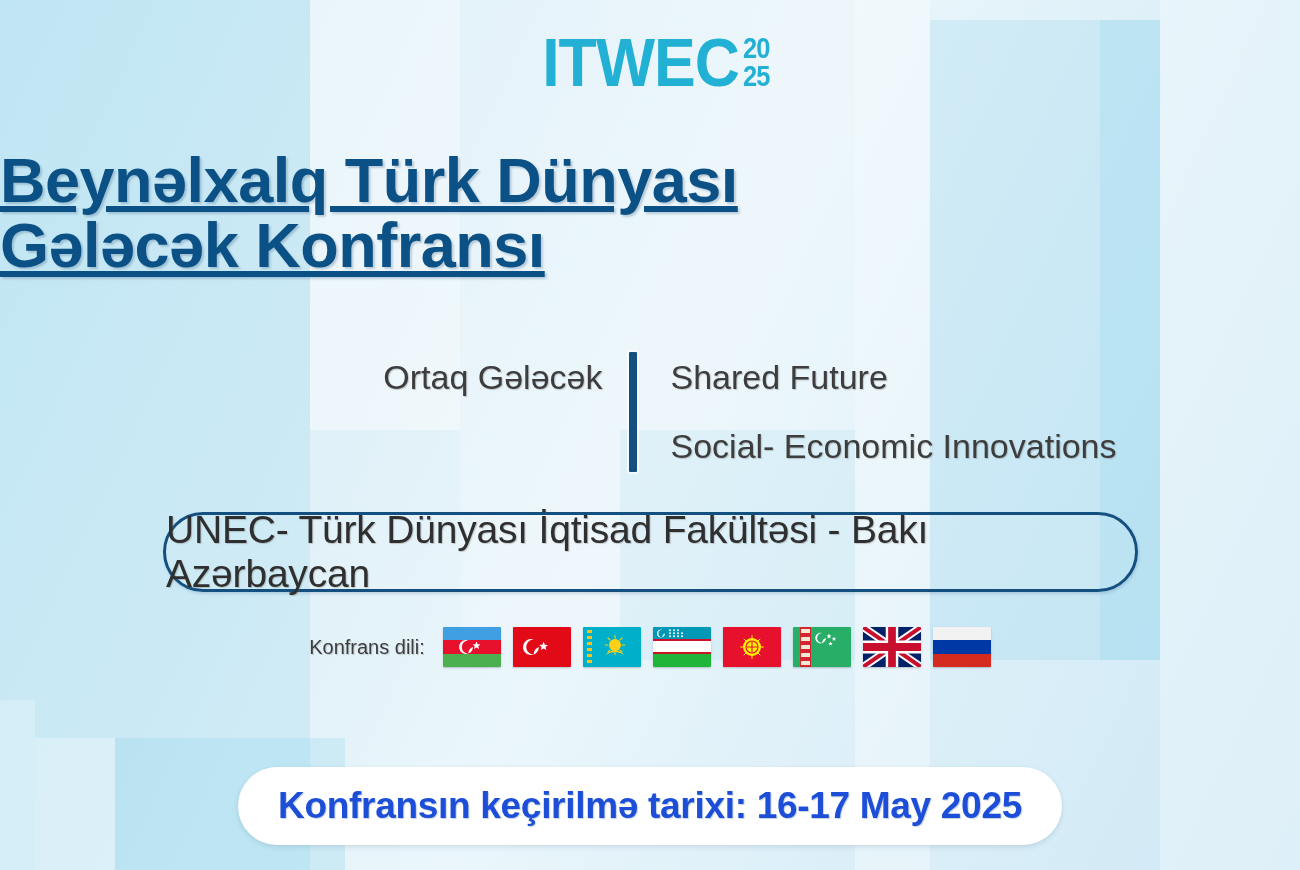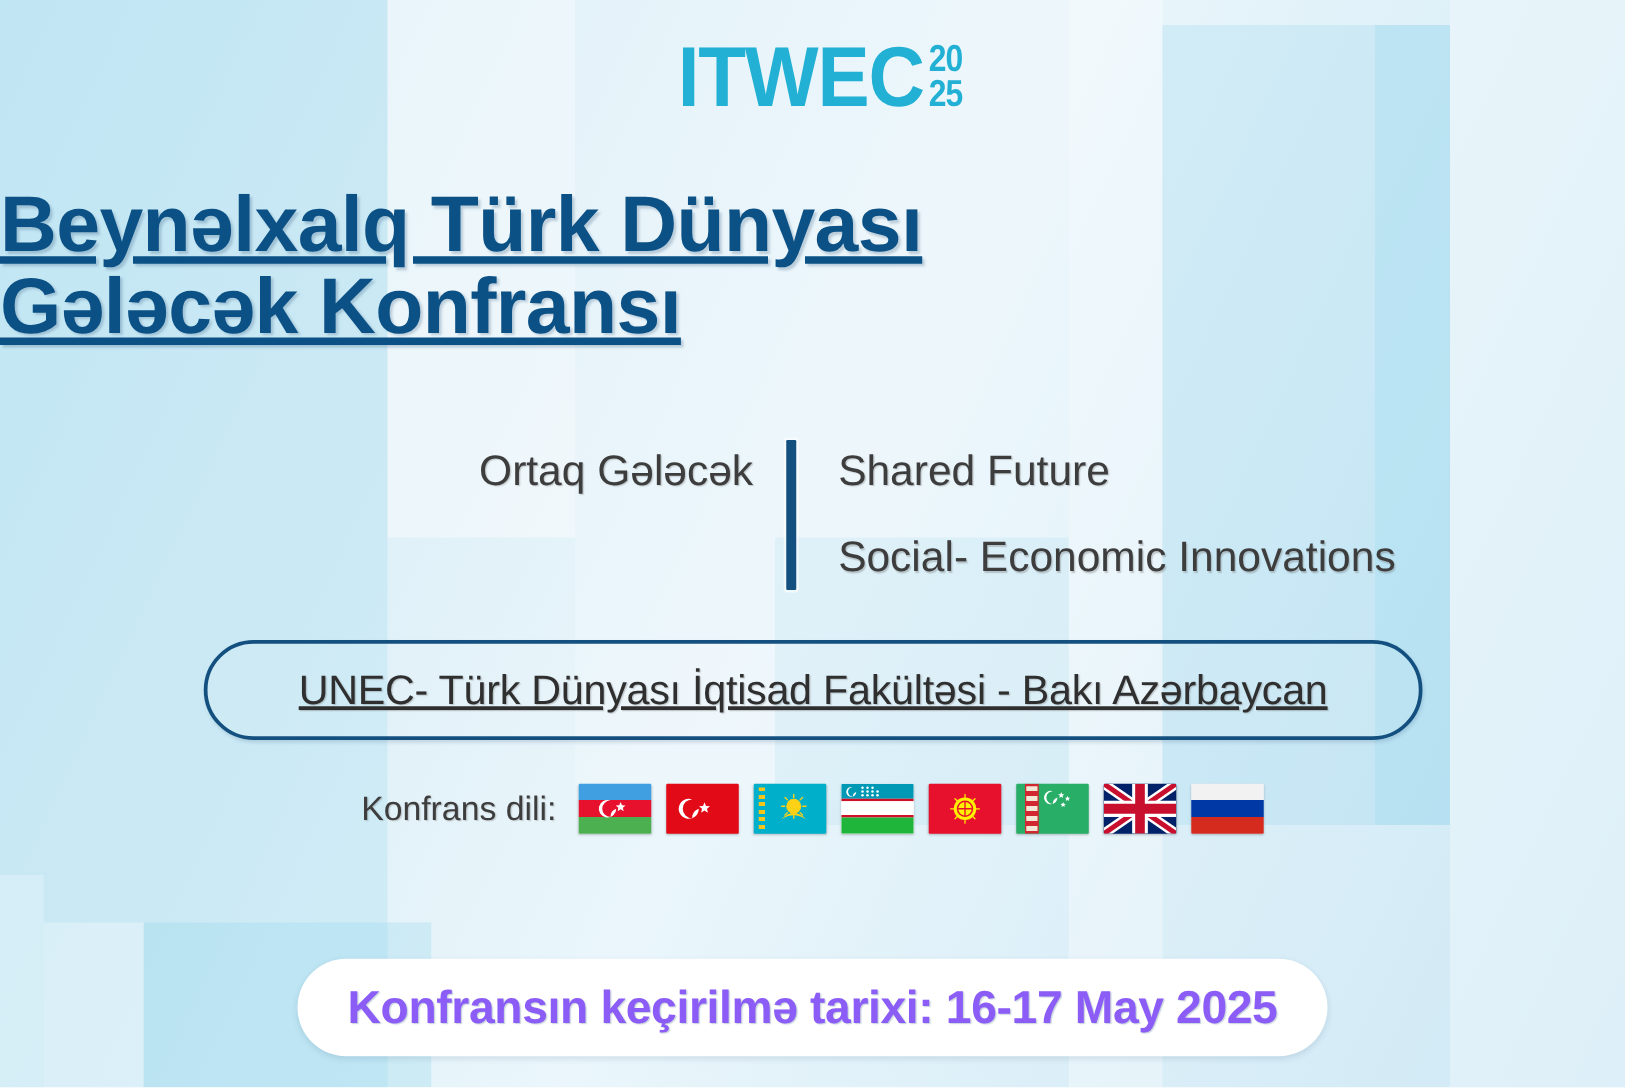--- a/index.html
+++ b/index.html
@@ -86,32 +86,31 @@
   
   #venue-pill {
     position:absolute; left:163px; top:512px;
     width:975px; height:80px;
     border:3px solid #14507f; border-radius:44px;
     display:flex; align-items:center; justify-content:center;
     background:rgba(255,255,255,.06);
     box-shadow:1px 2px 3px rgba(40,80,120,.18);
   }
   #venue-text {
-    font-size:33px; color:#2f2f2f; letter-spacing:-.2px;
+    font-size:39px; color:#2f2f2f; letter-spacing:-.2px;
     text-shadow:1px 1px 1px rgba(90,90,90,.3);
-    text-decoration:underline;
   }
 
   
   #lang-row {
     position:absolute; left:0; right:0; top:627px;
     display:flex; justify-content:center; align-items:center; gap:12px;
   }
   #lang-label {
-    font-size:27px; color:#3d3d3d; margin-right:6px;
+    font-size:20px; color:#3d3d3d; margin-right:6px;
     text-shadow:1px 1px 1px rgba(90,90,90,.28);
   }
   .flag {
     width:58px; height:40px; position:relative; overflow:hidden;
     border-radius:1px; box-shadow:0 1px 2px rgba(0,0,0,.22);
     flex:0 0 auto;
   }
 
   
   .fl-az{background:linear-gradient(#3f9fe0 0 33.33%,#e8112d 33.33% 66.66%,#4caf50 66.66% 100%);}
@@ -144,21 +143,21 @@
 
   
   #date-pill {
     position:absolute; left:238px; top:767px;
     width:824px; height:78px;
     background:#ffffff; border-radius:40px;
     display:flex; align-items:center; justify-content:center;
     box-shadow:0 2px 5px rgba(40,80,120,.15);
   }
   #date-text {
-    font-size:37px; font-weight:700; color:#8b5cf6; letter-spacing:-.3px;
+    font-size:37px; font-weight:700; color:#1d4ed8; letter-spacing:-.3px;
     text-shadow:1px 1px 1px rgba(60,100,140,.3);
   }
 </style>
 </head>
 <body>
 
 <div id="poster">
 
   <div class="band b1"></div>
   <div class="band b2"></div>

